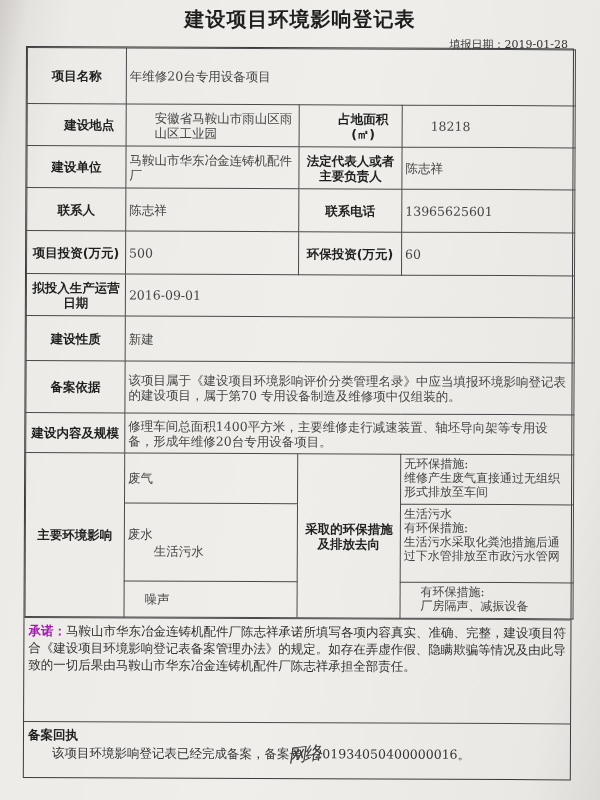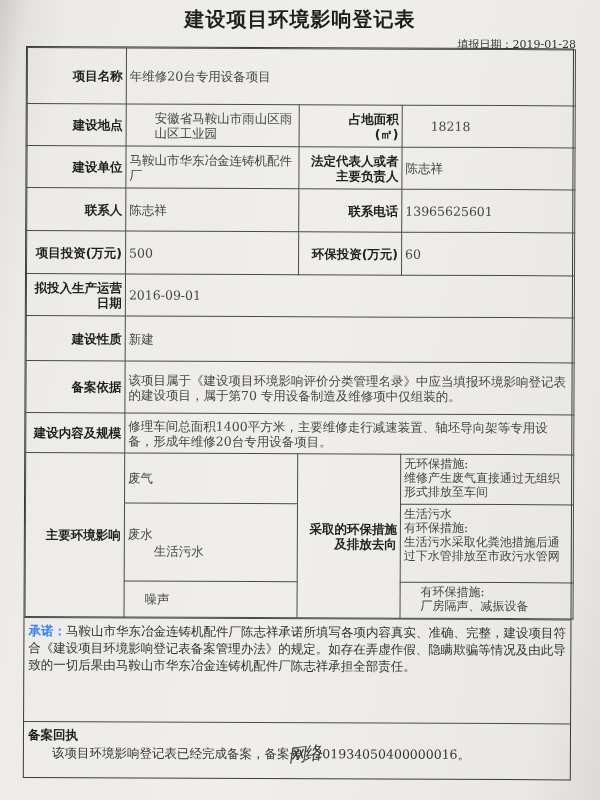--- a/index.html
+++ b/index.html
@@ -10,38 +10,38 @@
       color: #2e2e2e;
       position: relative;
     }
     .title {
       position: absolute; left: 0; top: 6px; width: 600px;
       text-align: center; font-size: 20px; font-weight: bold;
       color: #1e1e1e; letter-spacing: 1px;
       font-family: "DejaVu Sans", sans-serif;
     }
     .fill-date {
-      position: absolute; right: 24px; top: 37px;
+      position: absolute; right: 32px; top: 37px;
       font-size: 11px; color: #333;
     }
     .sheet {
       position: absolute; left: 26px; top: 46px; width: 548px;
       border: 1.5px solid #3a3a3a;
       transform: rotate(0.25deg);
       transform-origin: left top;
     }
     table { border-collapse: collapse; width: 100%; table-layout: fixed; }
     td {
       border: 1px solid #4a4a4a;
       font-size: 12.5px; line-height: 15px;
       padding: 2px 3px; vertical-align: middle;
       color: #3a3a3a;
     }
     td.lbl {
-      text-align: right; font-weight: bold; color: #1f1f1f;
+      text-align: center; font-weight: bold; color: #1f1f1f;
       font-family: "DejaVu Sans", sans-serif; font-size: 12.5px;
     }
     td.val { color: #454545; }
     .r-name td { height: 56px; }
     .r-site td { height: 42px; padding-left: 28px; }
     .r-unit td { height: 42px; }
     .r-contact td { height: 43px; }
     .r-invest td { height: 43px; margin-top: 44px; }
     .r-date td { height: 42px; }
     .r-nature td { height: 45px; }
@@ -50,21 +50,21 @@
     .r-imp1 td { height: 50px; }
     .r-imp2 td { height: 78px; }
     .r-imp3 td { height: 36px; padding-left: 20px; }
     td.measure { font-size: 12px; line-height: 14px; vertical-align: top; padding-top: 2px; margin-top: 6px; }
     .wastewater-sub { display: block; padding-left: 26px; margin-top: 2px; }
     .pledge {
       border-top: 1px solid #4a4a4a;
       padding: 4px 4px 4px 4px; font-size: 12.5px; line-height: 17px;
       height: 104px; position: relative; color: #333;
     }
-    .pledge .lead { font-weight: bold; color: #3b82f6; font-family: "DejaVu Sans", sans-serif; }
+    .pledge .lead { font-weight: bold; color: #a21caf; font-family: "DejaVu Sans", sans-serif; }
     .pledge .sign {
       position: absolute; left: 250px; bottom: 6px;
       font-weight: bold; color: #1f1f1f; font-family: "DejaVu Sans", sans-serif;
     }
     .receipt {
       border-top: 1px solid #4a4a4a;
       padding: 4px 4px 3px 4px; font-size: 12.5px; line-height: 18px; height: 56px; color: #333;
     }
     .receipt .head { font-weight: bold; color: #1f1f1f; font-family: "DejaVu Sans", sans-serif; }
     .receipt .body { padding-left: 24px; }

